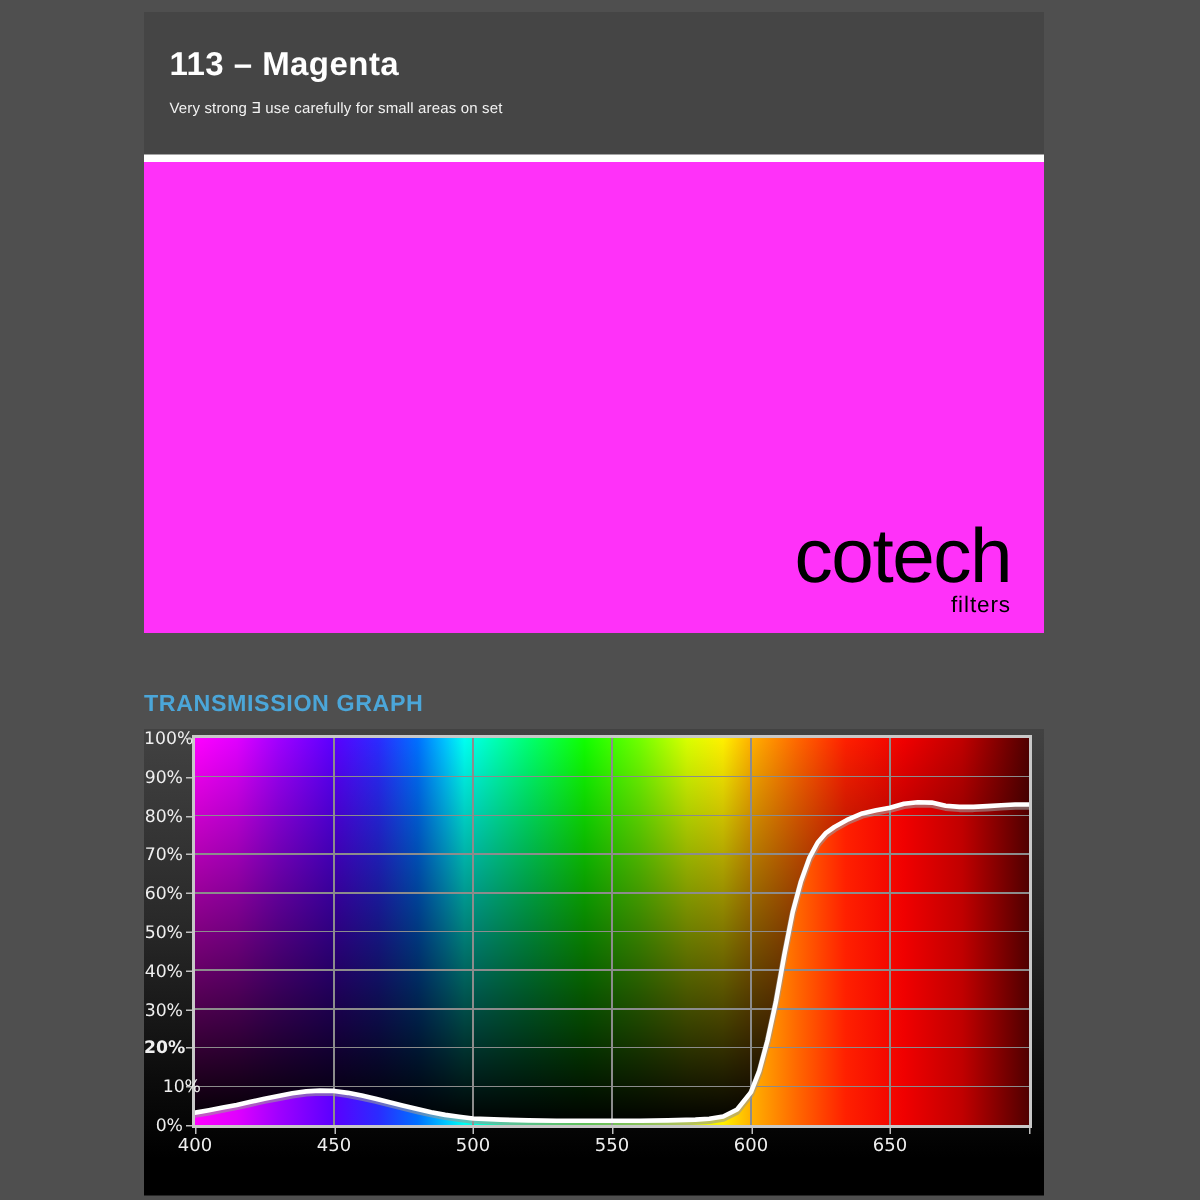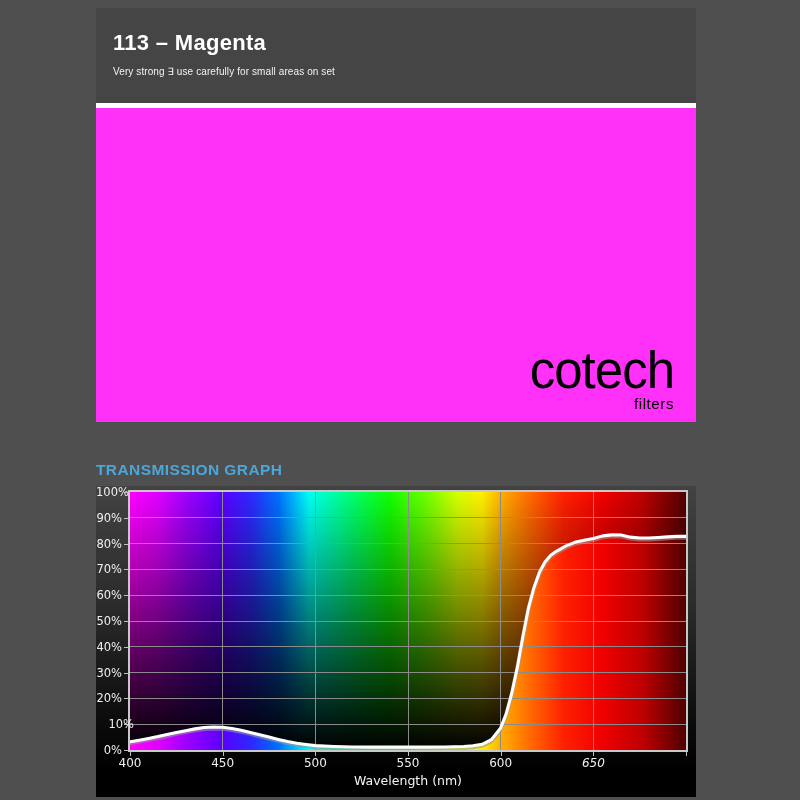--- a/index.html
+++ b/index.html
@@ -126,26 +126,25 @@
           <line x1="95" y1="0" x2="95" y2="260"></line>
           <line x1="190" y1="0" x2="190" y2="260"></line>
           <line x1="285" y1="0" x2="285" y2="260"></line>
           <line x1="380" y1="0" x2="380" y2="260"></line>
           <line x1="475" y1="0" x2="475" y2="260"></line>
         </g>
         <path d="M0.0,251.7 L9.5,250.1 L19.0,248.3 L28.5,246.5 L38.0,244.4 L47.5,242.3 L57.0,240.5 L66.5,238.7 L76.0,237.4 L85.5,236.9 L95.0,237.1 L104.5,238.4 L114.0,240.2 L123.5,242.3 L133.0,244.7 L142.5,247.0 L152.0,249.3 L161.5,251.4 L171.0,253.2 L180.5,254.5 L190.0,255.6 L209.0,256.4 L228.0,256.9 L247.0,257.1 L266.0,257.1 L285.0,257.1 L304.0,257.1 L323.0,256.9 L342.0,256.4 L351.5,255.8 L361.0,254.3 L370.5,249.6 L380.0,237.9 L385.7,223.6 L391.4,202.8 L397.1,176.8 L402.8,145.6 L408.5,117.0 L414.2,96.2 L419.9,80.6 L425.6,70.2 L431.3,63.7 L437.0,59.8 L446.5,54.6 L456.0,50.7 L465.5,48.6 L475.0,46.8 L484.5,44.2 L494.0,43.2 L503.5,43.4 L513.0,45.5 L522.5,46.3 L532.0,46.3 L541.5,45.8 L551.0,45.2 L560.5,44.7 L570.0,44.7" fill="none" stroke="#9A9A9A" stroke-width="4.4" transform="translate(0,1.3)" opacity="0.6" stroke-linejoin="round" stroke-linecap="round"></path>
         <path d="M0.0,251.7 L9.5,250.1 L19.0,248.3 L28.5,246.5 L38.0,244.4 L47.5,242.3 L57.0,240.5 L66.5,238.7 L76.0,237.4 L85.5,236.9 L95.0,237.1 L104.5,238.4 L114.0,240.2 L123.5,242.3 L133.0,244.7 L142.5,247.0 L152.0,249.3 L161.5,251.4 L171.0,253.2 L180.5,254.5 L190.0,255.6 L209.0,256.4 L228.0,256.9 L247.0,257.1 L266.0,257.1 L285.0,257.1 L304.0,257.1 L323.0,256.9 L342.0,256.4 L351.5,255.8 L361.0,254.3 L370.5,249.6 L380.0,237.9 L385.7,223.6 L391.4,202.8 L397.1,176.8 L402.8,145.6 L408.5,117.0 L414.2,96.2 L419.9,80.6 L425.6,70.2 L431.3,63.7 L437.0,59.8 L446.5,54.6 L456.0,50.7 L465.5,48.6 L475.0,46.8 L484.5,44.2 L494.0,43.2 L503.5,43.4 L513.0,45.5 L522.5,46.3 L532.0,46.3 L541.5,45.8 L551.0,45.2 L560.5,44.7 L570.0,44.7" fill="none" stroke="#FFFFFF" stroke-width="3.1" stroke-linejoin="round" stroke-linecap="round"></path>
       </svg>
     </div>
-  <div class="axis-title">Wavelength (nm)</div>
 <div class="ylabel" style="top: 256px;">0%</div>
     <div class="ytick" style="top: 264px;"></div>
     <div class="ylabel" style="top: 230.2px; padding-left: 12px;">10%</div>
     <div class="ytick" style="top: 238.2px;"></div>
-    <div class="ylabel" style="top: 204.4px;">20%</div>
+    <div class="ylabel" style="top: 204.4px; font-weight: bold;">20%</div>
     <div class="ytick" style="top: 212.4px;"></div>
     <div class="ylabel" style="top: 178.6px;">30%</div>
     <div class="ytick" style="top: 186.6px;"></div>
     <div class="ylabel" style="top: 152.8px;">40%</div>
     <div class="ytick" style="top: 160.8px;"></div>
     <div class="ylabel" style="top: 127px;">50%</div>
     <div class="ytick" style="top: 135px;"></div>
     <div class="ylabel" style="top: 101.2px;">60%</div>
     <div class="ytick" style="top: 109.2px;"></div>
     <div class="ylabel" style="top: 75.4px;">70%</div>
@@ -159,17 +158,17 @@
     <div class="xlabel" style="left: 14px;">400</div>
     <div class="xtick" style="left: 34px;"></div>
     <div class="xlabel" style="left: 106.667px;">450</div>
     <div class="xtick" style="left: 126.667px;"></div>
     <div class="xlabel" style="left: 199.333px;">500</div>
     <div class="xtick" style="left: 219.333px;"></div>
     <div class="xlabel" style="left: 292px;">550</div>
     <div class="xtick" style="left: 312px;"></div>
     <div class="xlabel" style="left: 384.667px;">600</div>
     <div class="xtick" style="left: 404.667px;"></div>
-    <div class="xlabel" style="left: 477.333px; font-style: italic;">650</div>
+    <div class="xlabel" style="left: 477.333px;">650</div>
     <div class="xtick" style="left: 497.333px;"></div>
     <div class="xlabel" style="left: 570px; margin-top: 48px;">700</div>
     <div class="xtick" style="left: 590px;"></div>
   </div>
 
 </body></html>

